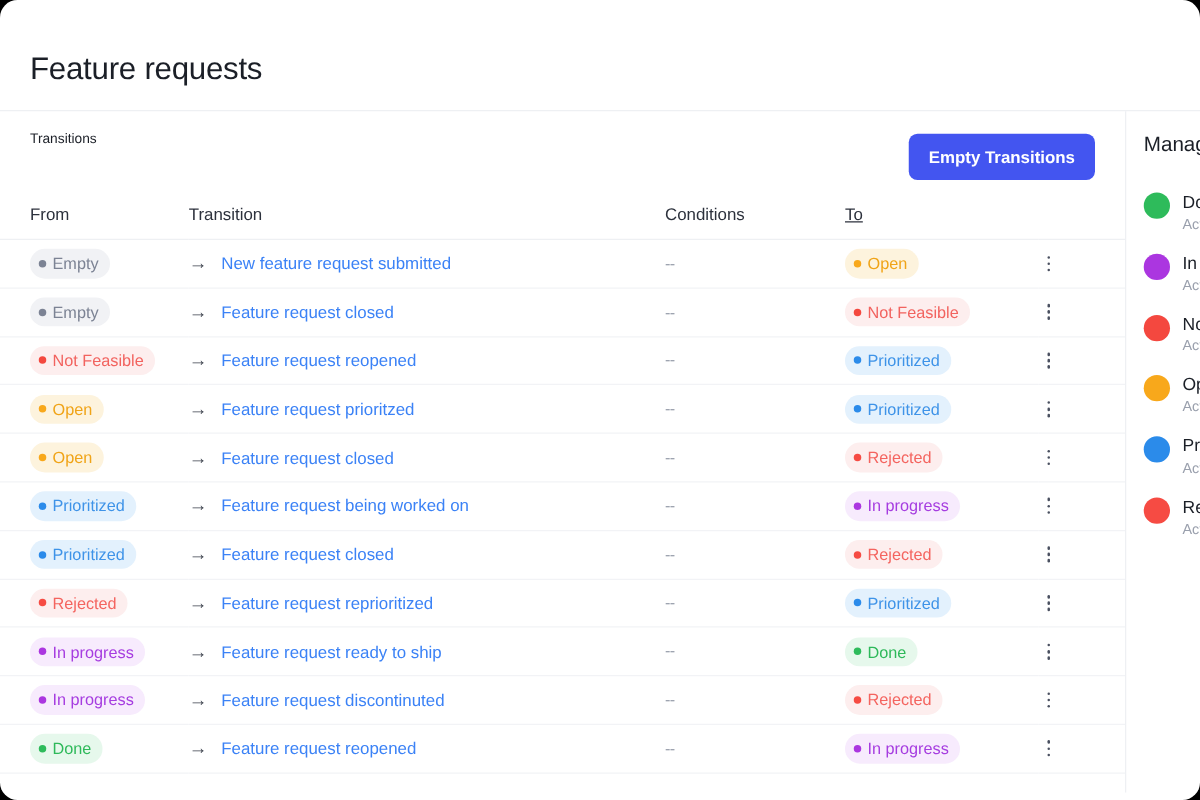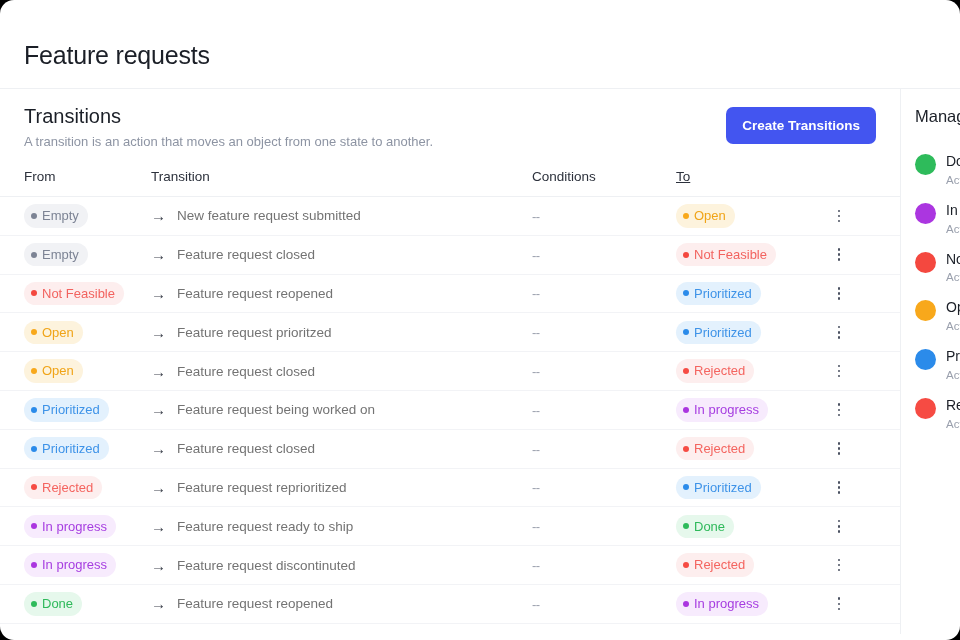--- a/index.html
+++ b/index.html
@@ -58,21 +58,21 @@
     overflow: hidden;
   }
 
   
   .section-header {
     display: flex;
     align-items: flex-start;
     justify-content: space-between;
     padding: 16px 24px 14px 24px;
   }
-  .section-heading { font-size: 20px; color: #1b1f27; font-weight: 400; }
+  .section-heading { font-size: 11px; color: #1b1f27; font-weight: 400; text-align: right; }
   .section-desc { margin-top: 6px; font-size: 13px; color: #8d94a3; }
 
   .create-btn {
     background: #4355f0;
     color: #ffffff;
     border: none;
     border-radius: 7px;
     font-family: "Liberation Sans", sans-serif;
     font-size: 13.5px;
     font-weight: bold;
@@ -136,21 +136,21 @@
   .bg-prioritized .dot { background:#2b8bea; }
   .bg-rejected { background:#fdeeee; color:#f4645f; }
   .bg-rejected .dot { background:#f64b43; }
   .bg-inprogress { background:#f7ebfd; color:#a63de0; }
   .bg-inprogress .dot { background:#ab36e0; }
   .bg-done { background:#e6f8ec; color:#2eb95a; }
   .bg-done .dot { background:#2ebb5b; }
 
   .trans-cell { display: flex; align-items: center; gap: 11px; }
   .arrow-icon { font-size: 15px; color: #3a3f4a; line-height: 1; }
-  .trans-label { font-size: 13.5px; color: #737373; }
+  .trans-label { font-size: 13.5px; color: #3b82f6; }
   .cond-cell { font-size: 13px; color: #9aa0ad; letter-spacing: -0.5px; }
 
   .menu-btn {
     display: flex;
     flex-direction: column;
     gap: 2.5px;
     align-items: center;
     cursor: pointer;
     width: 16px;
   }
@@ -184,23 +184,22 @@
     <div class="page-title">Feature requests</div>
   </div>
 
   <div class="body-split">
 
     <div class="main-pane">
 
       <div class="section-header">
         <div>
           <div class="section-heading">Transitions</div>
-          <div class="section-desc">A transition is an action that moves an object from one state to another.</div>
         </div>
-        <button class="create-btn">Create Transitions</button>
+        <button class="create-btn">Empty Transitions</button>
       </div>
 
       <table class="transitions">
         <thead>
           <tr>
             <th class="c-from">From</th>
             <th class="c-trans">Transition</th>
             <th class="c-cond">Conditions</th>
             <th class="c-to">To</th>
             <th class="c-menu"></th>

